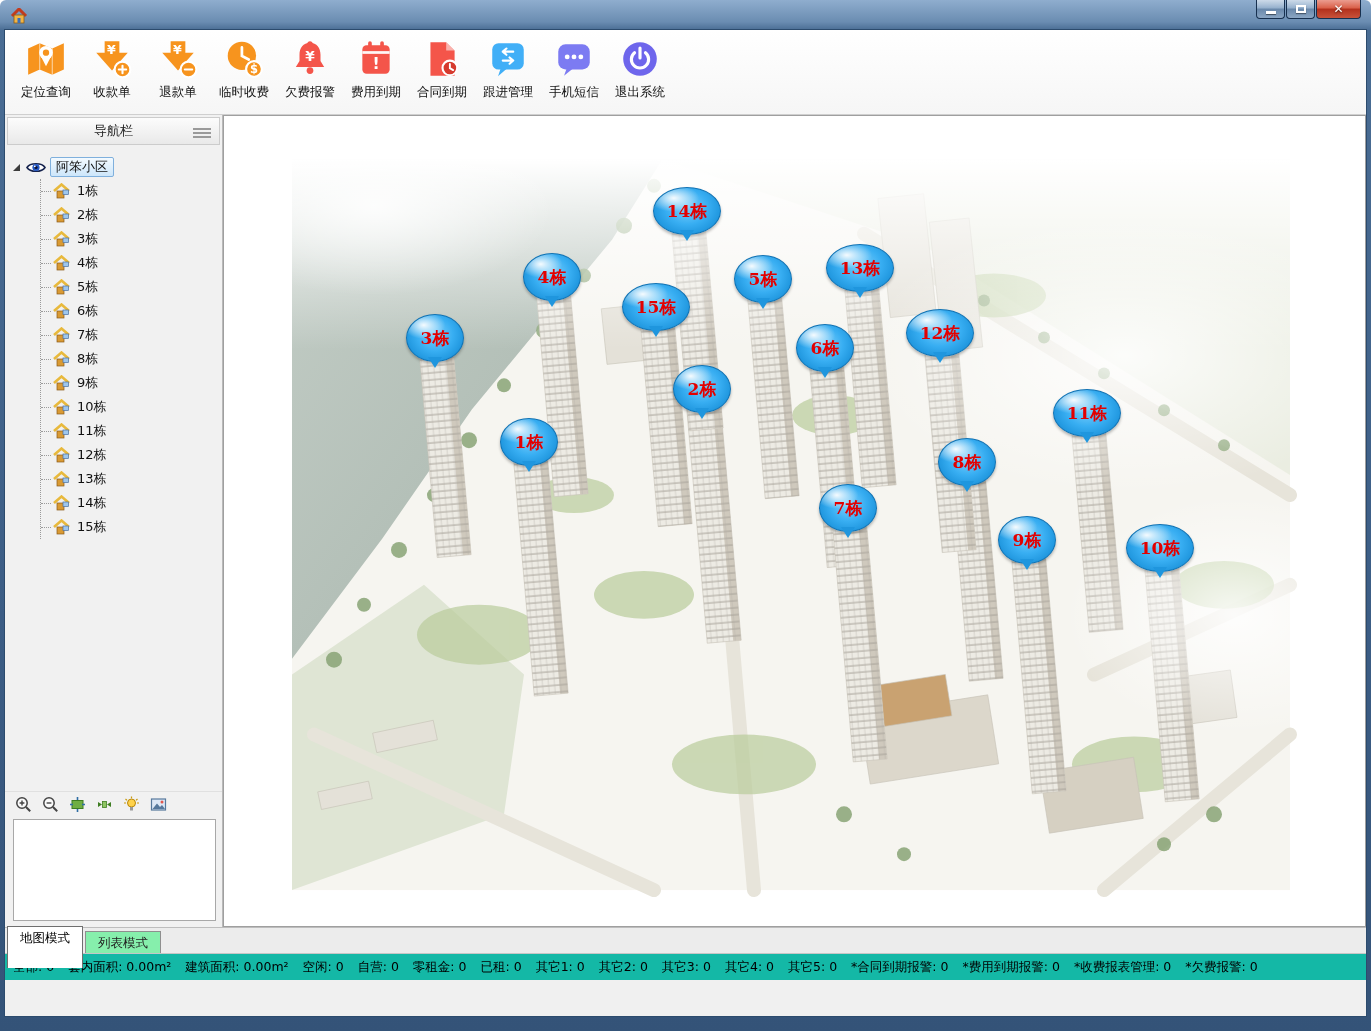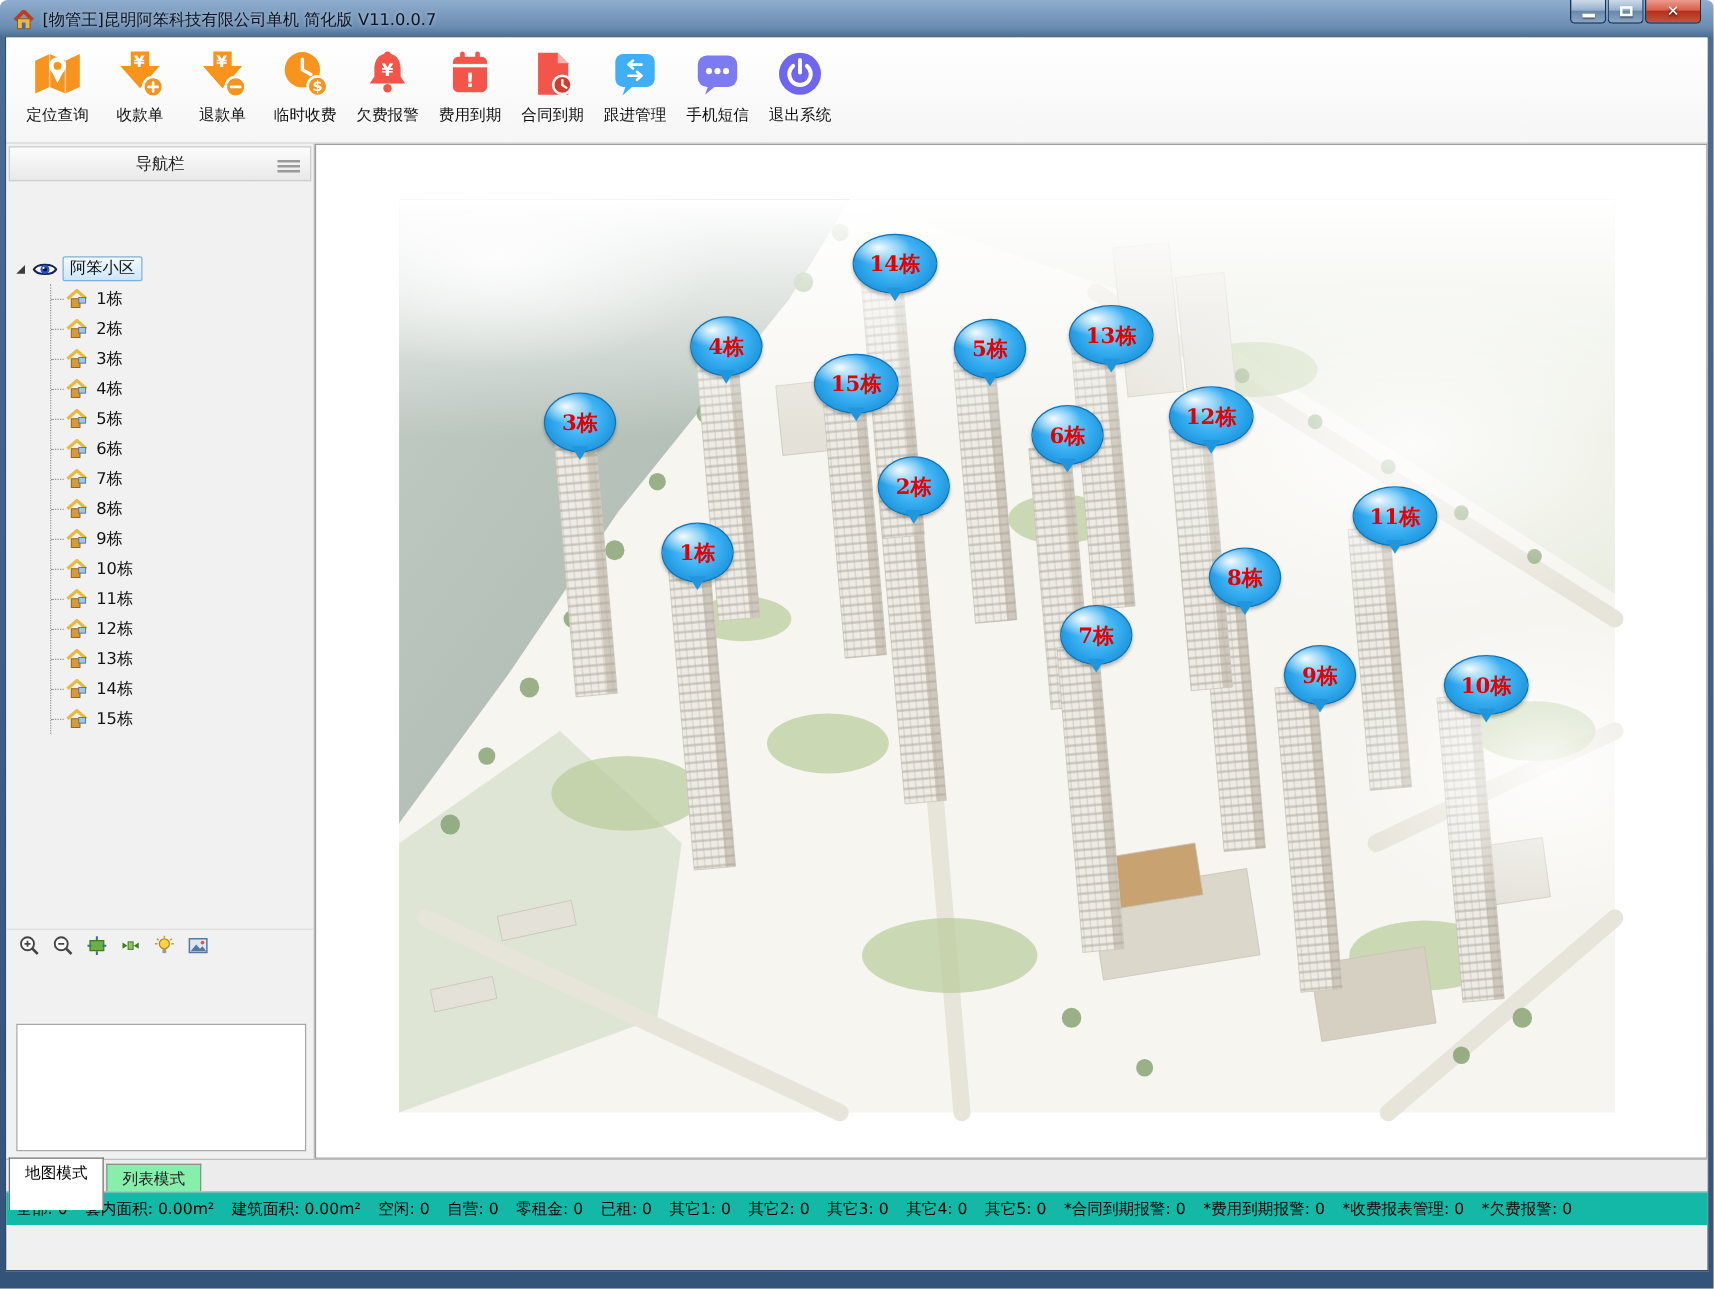--- a/index.html
+++ b/index.html
@@ -25,21 +25,21 @@
   .menubar{ height:22px; background:linear-gradient(#fbfbfb,#eeeeee); border-bottom:1px solid #d5d5d5; display:flex; align-items:center; padding-left:6px;}
   .menu-item{ font-size:12.5px; color:#111; padding:2px 10px; cursor:default;}
   
   .toolbar{ height:85px; background:linear-gradient(#ffffff,#f6f6f6); border-bottom:1px solid #cfcfcf; display:flex; align-items:flex-start; padding:6px 2px 0 8px;}
   .tbtn{ width:66px; display:flex; flex-direction:column; align-items:center; margin-right:0px; cursor:default; padding-top:2px;}
   .tbtn svg{ width:42px; height:42px; }
   .tbtn .tlbl{ font-size:12.5px; color:#111; margin-top:4px; white-space:nowrap;}
   
   .main{ flex:0 0 812px; display:flex; }
   
-  .sidebar{ width:247px; background:#f1f1f1; border-right:1px solid #b9b9b9; display:flex; flex-direction:column;gap:48px;}
+  .sidebar{ width:218px; background:#f1f1f1; border-right:1px solid #b9b9b9; display:flex; flex-direction:column;}
   .nav-header{ height:28px; background:linear-gradient(#fcfcfc,#e9e9e9); border:1px solid #cccccc; margin:2px; display:flex; align-items:center; justify-content:center; position:relative;}
   .nav-header .nav-title{ font-size:13px; color:#222;}
   .hamburger{ position:absolute; right:8px; top:8px; width:18px; }
   .hamburger i{ display:block; height:2px; background:#9a9a9a; margin:2px 0;}
   .tree{ flex:1 1 auto; padding:8px 0 0 8px; overflow:hidden; position:relative;}
   .tree-root-row{ display:flex; align-items:center; height:24px;}
   .expander{ width:0; height:0; border-bottom:7px solid #3c3c3c; border-left:7px solid transparent; margin-right:6px;}
   .eye{ width:20px; height:15px; margin-right:4px;}
   .root-label{ font-size:13px; color:#111; background:linear-gradient(#f3faff,#cde6fa); border:1px solid #7fb0dd; border-radius:2px; padding:0 5px; line-height:18px;}
   .tree-children{ margin-left:27px; border-left:1px dotted #9a9a9a; }
@@ -88,21 +88,20 @@
 <body>
 
 <div class="window">
 
   <div class="titlebar">
     <svg class="app-icon" viewBox="0 0 18 16">
       <path d="M2 8 L9 1 L16 8" fill="none" stroke="#c23b1e" stroke-width="3"></path>
       <rect x="4" y="7" width="10" height="8" fill="#f2b544" stroke="#8a5a17" stroke-width="0.8"></rect>
       <rect x="7.5" y="10" width="3" height="5" fill="#3a6fba"></rect>
     </svg>
-    <span class="title-text">[物管王]昆明阿笨科技有限公司单机 简化版 V11.0.0.7</span>
     <div class="winbtns">
       <div class="wbtn">
           <span class="glyph-min"></span>
         </div>
       <div class="wbtn">
           <span class="glyph-max"></span>
         </div>
       <div class="wbtn close">
           <span class="glyph-close">✕</span>
         </div>

